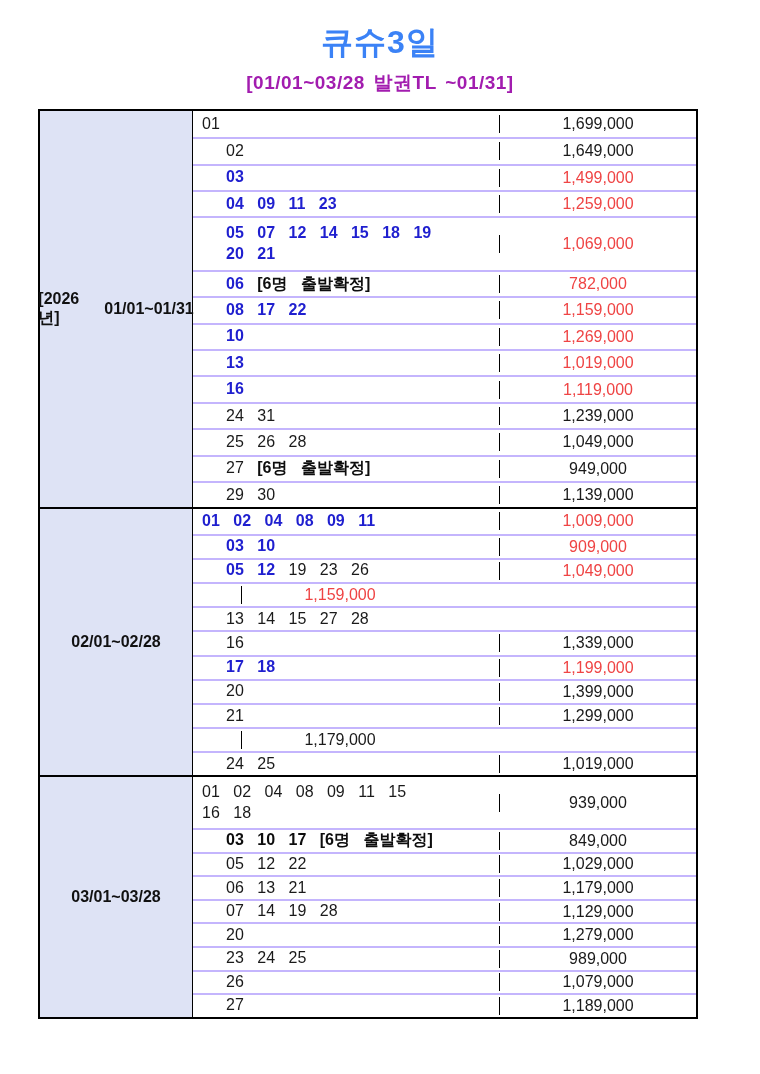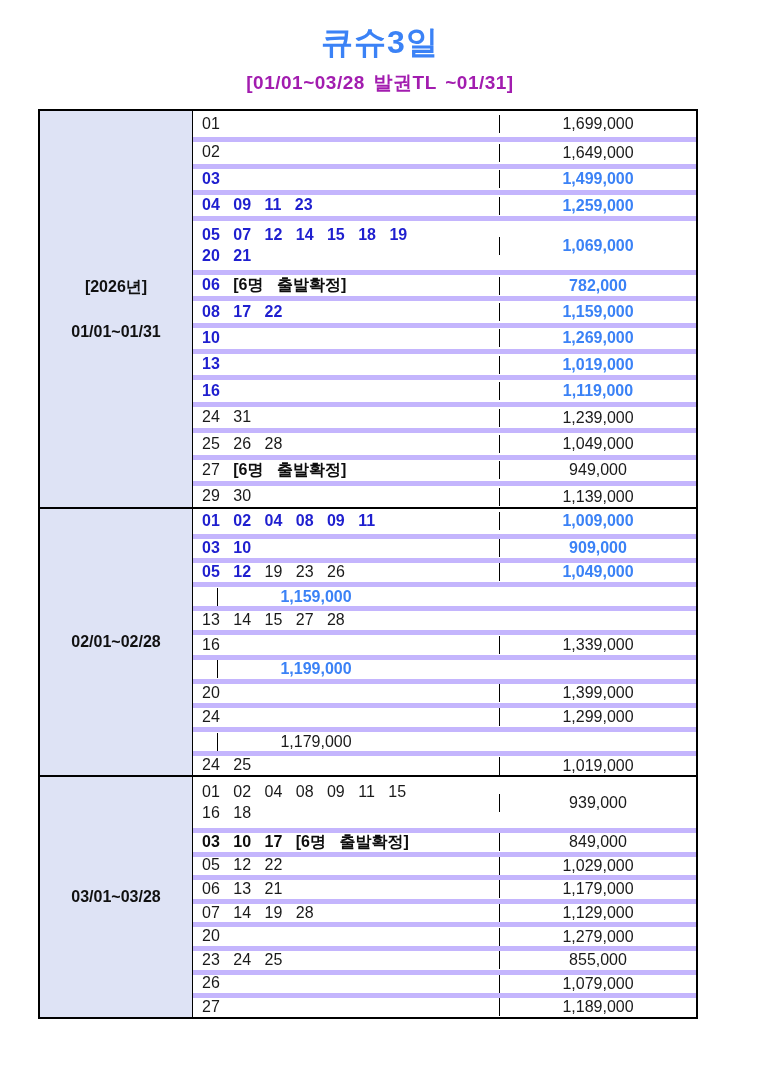--- a/index.html
+++ b/index.html
@@ -23,27 +23,27 @@
     width:660px;margin:13px 0 0 38px;
     border:2px solid #000;
   }
   .section{display:flex;align-items:stretch;}
   .section + .section{border-top:2px solid #000;}
   .label-cell{
     box-sizing:border-box;
     width:153px;flex:0 0 153px;
     background:#dee3f5;
     border-right:1px solid #000;
-    display:flex;flex-direction:column;justify-content:center;align-items:center;
+    display:flex;justify-content:center;align-items:center;
     gap:25px;
     font-size:16px;font-weight:700;color:#111;
   }
   .rows{flex:1 1 auto;display:flex;flex-direction:column;}
   .row{display:flex;align-items:center;box-sizing:border-box;}
-  .row + .row{border-top:5px solid #c4b5fd;}
+  .row + .row{border-top:2px solid #c4b5fd;padding-left:24px;}
   .sec-0 .row{height:26.4px;}  .sec-0 .row.tall{height:53.5px;}
   .sec-1 .row{height:24.2px;}
   .sec-2 .row{height:23.6px;}  .sec-2 .row.tall{height:50.5px;}
   .dates-cell{
     box-sizing:border-box;flex:1 1 auto;
     display:flex;flex-direction:column;justify-content:center;
     padding-left:9px;overflow:hidden;
   }
   .date-line{
     font-size:16px;line-height:1.3;word-spacing:9px;white-space:nowrap;
@@ -53,21 +53,21 @@
     box-sizing:border-box;width:197px;flex:0 0 197px;
     border-left:1px solid #000;
     display:flex;align-items:center;justify-content:center;
     font-size:16px;
     margin-left:24px;
   }
   .s-black{color:#1a1a1a;font-weight:400;}
   .s-blue{color:#1f1fcf;font-weight:700;}
   .s-bold{color:#0d0d0d;font-weight:700;}
   .p-black{color:#1a1a1a;font-weight:400;}
-  .p-blue{color:#3b82f6;font-weight:700;}
+  .p-blue{color:#ef4444;font-weight:400;}
 </style>
 </head>
 <body>
 
 <div class="header">
   <div class="title">큐슈3일</div>
   <div class="subtitle">[01/01~03/28 발권TL ~01/31]</div>
 </div>
 
 <div class="price-table">
@@ -195,31 +195,34 @@
             <div class="date-line"><span class="s-black">13 14 15 27 28</span></div>
           </div>
         </div>
         <div class="row">
           <div class="dates-cell">
             <div class="date-line"><span class="s-black">16</span></div>
           </div>
           <div class="price-cell p-black">1,339,000</div>
         </div>
         <div class="row">
+          <div class="dates-cell">
+            <div class="date-line"><span class="s-blue">17 18</span></div>
+          </div>
           <div class="price-cell p-blue">1,199,000</div>
         </div>
         <div class="row">
           <div class="dates-cell">
             <div class="date-line"><span class="s-black">20</span></div>
           </div>
           <div class="price-cell p-black">1,399,000</div>
         </div>
         <div class="row">
           <div class="dates-cell">
-            <div class="date-line"><span class="s-black">24</span></div>
+            <div class="date-line"><span class="s-black">21</span></div>
           </div>
           <div class="price-cell p-black">1,299,000</div>
         </div>
         <div class="row">
           <div class="price-cell p-black">1,179,000</div>
         </div>
         <div class="row">
           <div class="dates-cell">
             <div class="date-line"><span class="s-black">24 25</span></div>
           </div>
@@ -266,21 +269,21 @@
         <div class="row">
           <div class="dates-cell">
             <div class="date-line"><span class="s-black">20</span></div>
           </div>
           <div class="price-cell p-black">1,279,000</div>
         </div>
         <div class="row">
           <div class="dates-cell">
             <div class="date-line"><span class="s-black">23 24 25</span></div>
           </div>
-          <div class="price-cell p-black">855,000</div>
+          <div class="price-cell p-black">989,000</div>
         </div>
         <div class="row">
           <div class="dates-cell">
             <div class="date-line"><span class="s-black">26</span></div>
           </div>
           <div class="price-cell p-black">1,079,000</div>
         </div>
         <div class="row">
           <div class="dates-cell">
             <div class="date-line"><span class="s-black">27</span></div>

